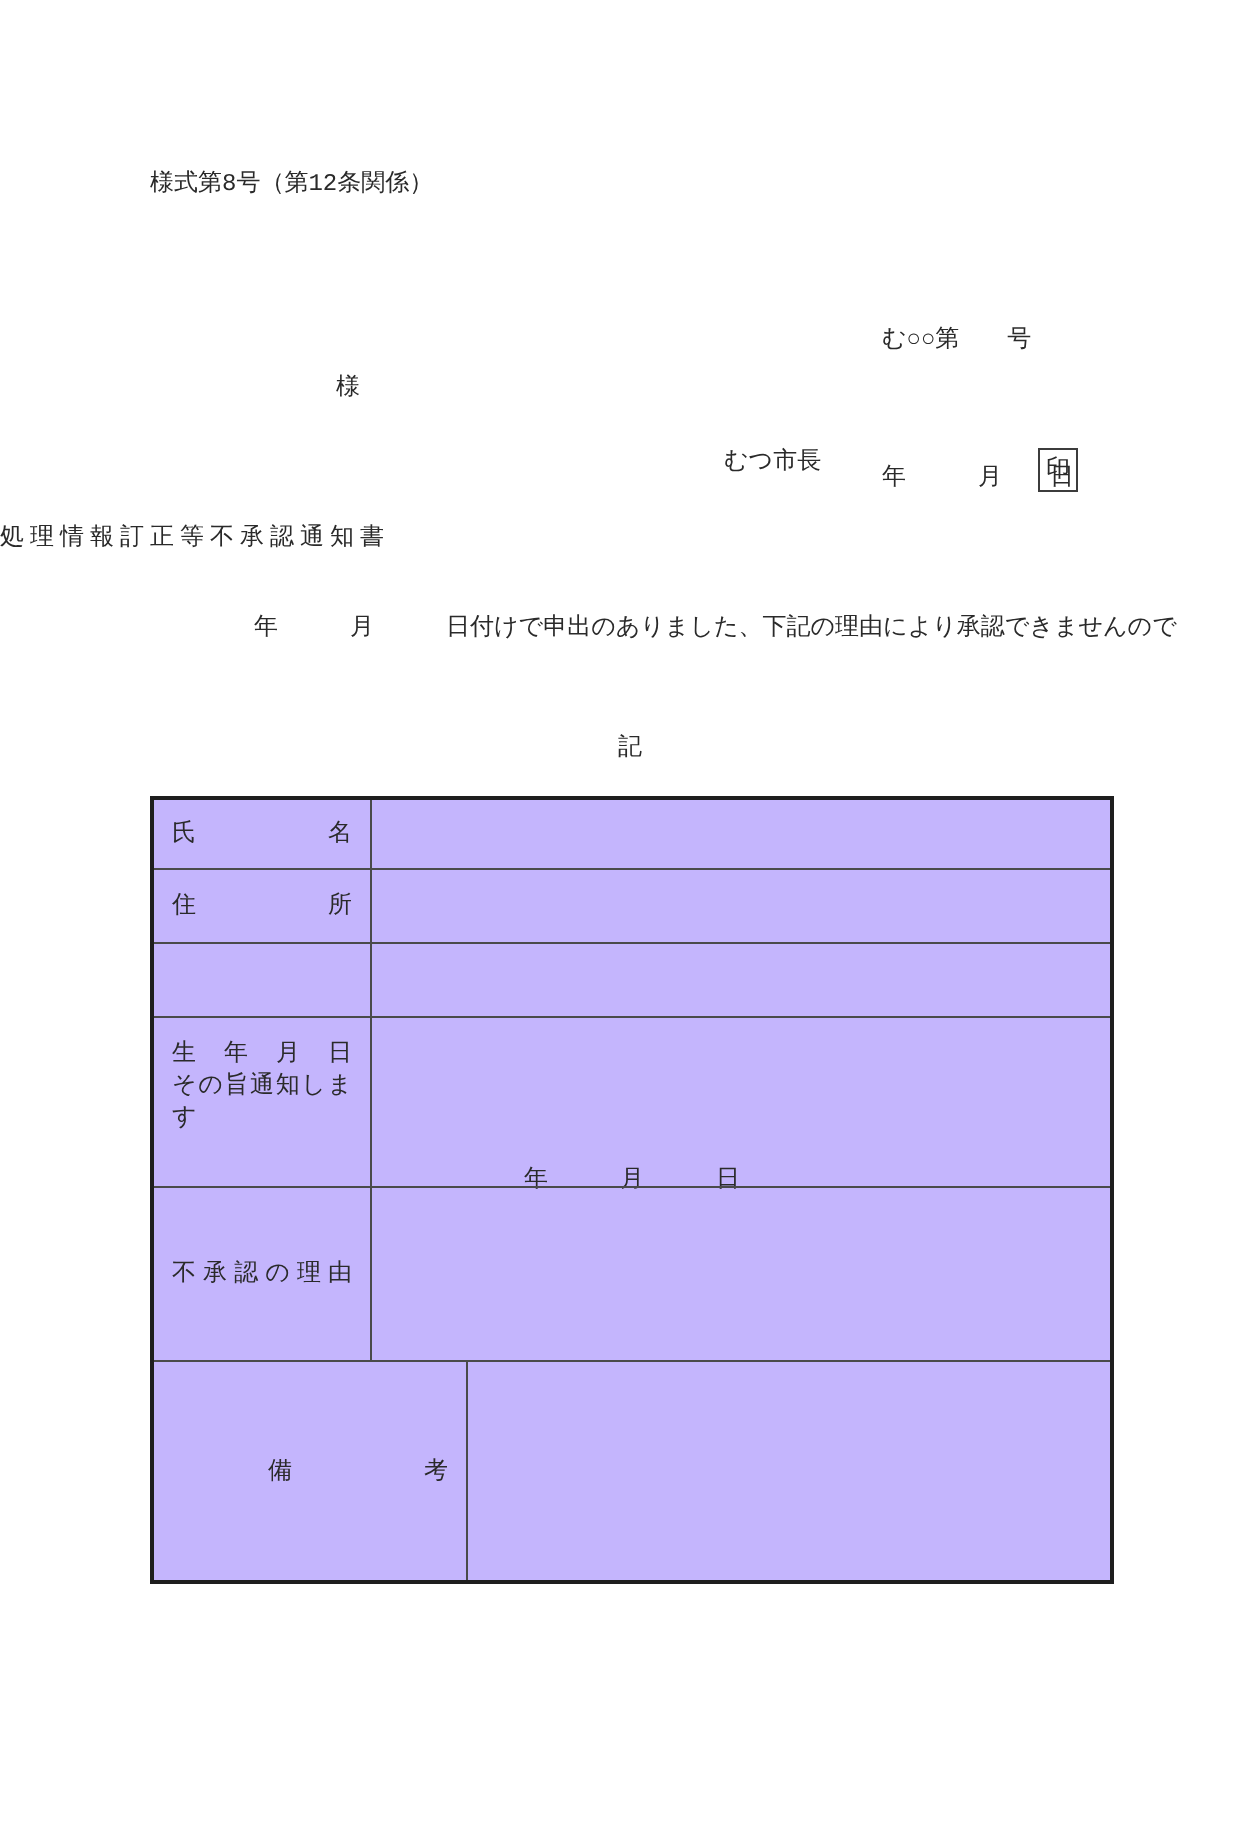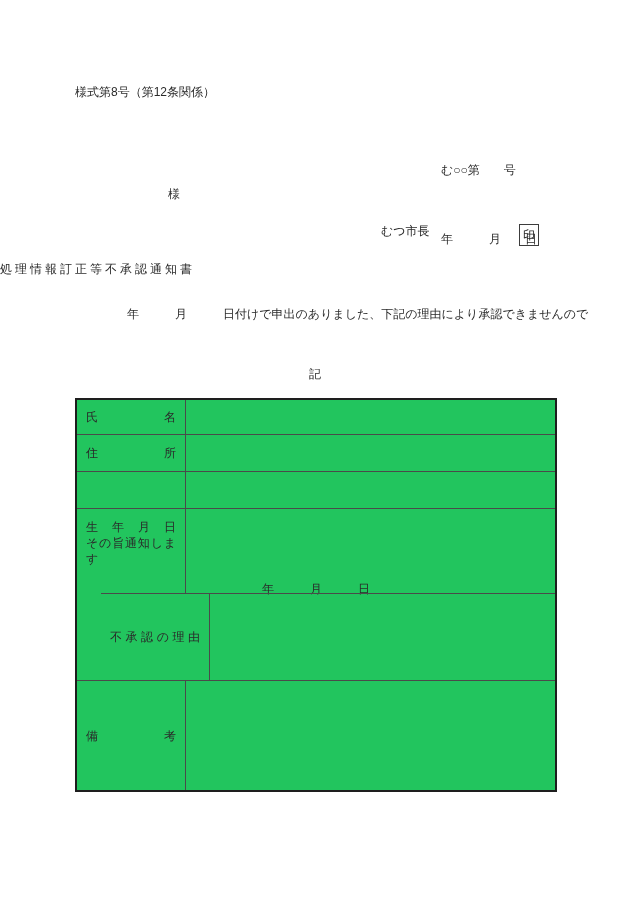--- a/index.html
+++ b/index.html
@@ -3,59 +3,59 @@
 <meta charset="utf-8">
 <style>
   * { margin: 0; padding: 0; box-sizing: border-box; }
   html, body { background: #e8e8e8; }
   .page {
     position: relative;
     width: 630px;
     height: 915px;
     margin: 0 auto;
     background: #ffffff;
-    font-family: Liberation Sans, sans-serif;
+    font-family: Liberation Mono, monospace;
     font-size: 12px;
     color: #2a2a2a;
     overflow: hidden;
   }
   .abs { position: absolute; white-space: pre; line-height: 16px; }
 
   .form-number   { left: 75px;  top: 84px; }
   .header-right  { right: 93px; top: 113px; text-align: left; line-height: 23px; }
   .recipient     { left: 168px; top: 186px; }
-  .sender-name   { left: 381px; top: 223px; }
+  .sender-name   { left: 362px; top: 223px; }
   .seal-box {
     position: absolute; left: 519px; top: 224px;
     width: 20px; height: 22px;
     border: 1px solid #3c3c3c;
     display: flex; align-items: center; justify-content: center;
     font-size: 12px; line-height: 1;
   }
   .doc-title     { left: 0; top: 261px; width: 100%; text-align: left; letter-spacing: 3px; }
   .body-line1    { left: 127px; top: 306px; }
   .body-line2    { left: 75px;  top: 327px; }
   .section-ki    { left: 0; top: 366px; width: 100%; text-align: center; }
 
   .form-table {
     position: absolute;
     left: 75px; top: 398px;
     width: 482px; height: 394px;
     border: 2px solid #1e1e1e;
     display: flex; flex-direction: column;
-    background: #22c55e;
+    background: #c4b5fd;
   }
   .trow { display: flex; flex: 0 0 auto; }
   .trow + .trow { border-top: 1px solid #4a4a4a; }
   .trow-1 { height: 34px; }
   .trow-2 { height: 37px; }
   .trow-3 { height: 37px; flex-direction: column; }
   .trow-4 { height: 85px; }
-  .trow-5 { height: 87px; margin-left: 24px; }
-  .trow-6 { flex: 1 1 auto; }
+  .trow-5 { height: 87px; }
+  .trow-6 { flex: 1 1 auto; padding-left: 48px; }
   .tlabel {
     width: 109px;
     flex: 0 0 109px;
     border-right: 1px solid #4a4a4a;
     display: flex; align-items: center;
     padding: 0 9px;
   }
   .jlabel {
     flex: 1;
     text-align: justify;

